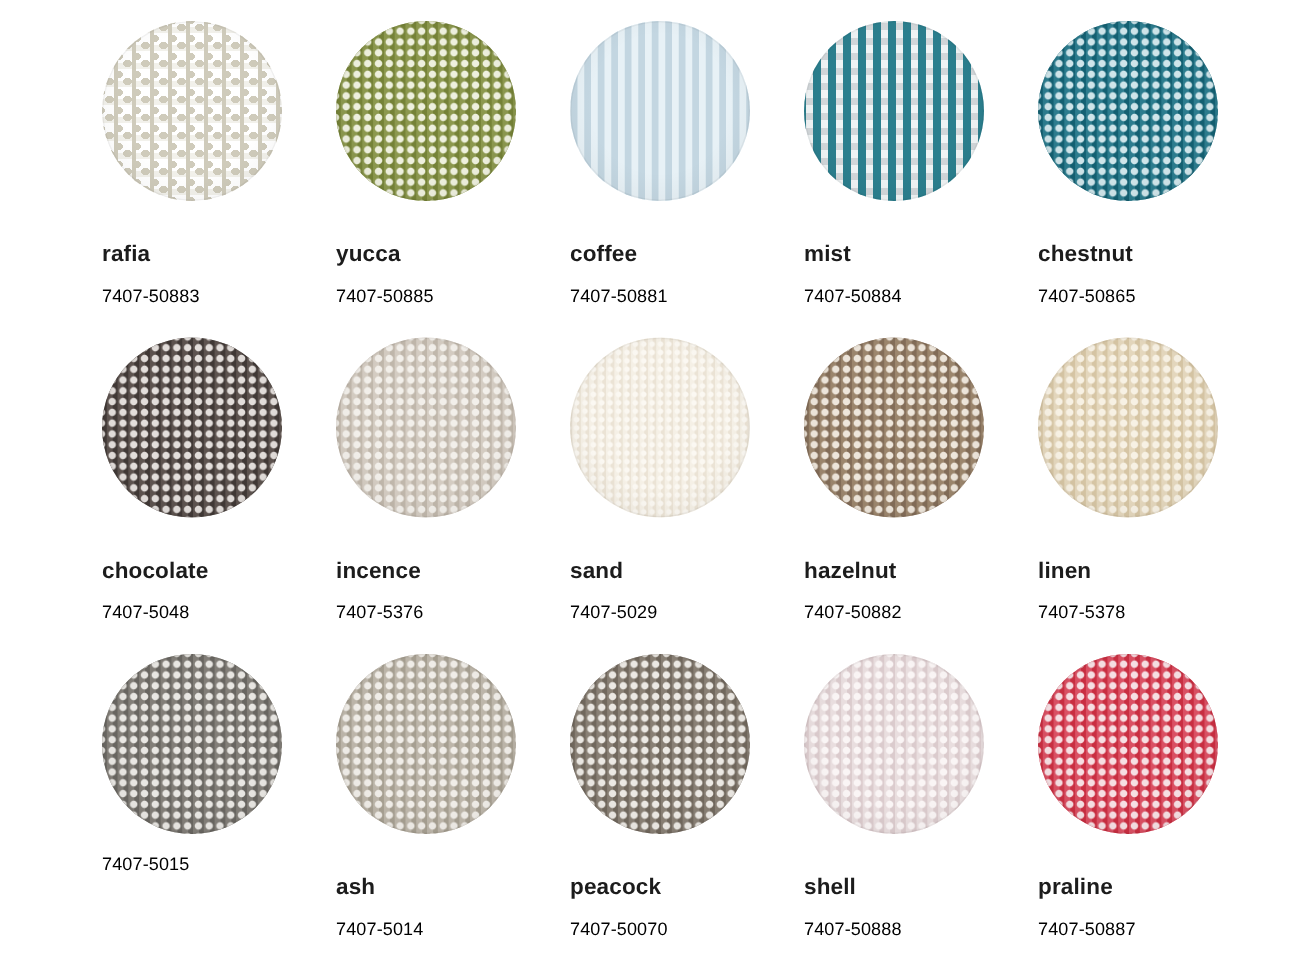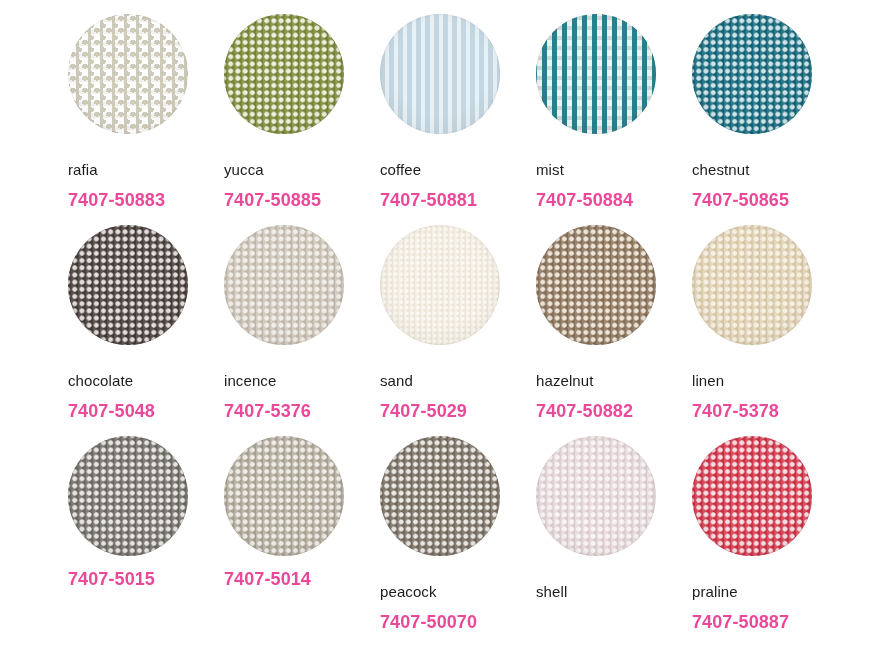--- a/index.html
+++ b/index.html
@@ -62,30 +62,30 @@
   .disc-edge {
     position: absolute;
     inset: 0;
     border-radius: 50%;
     pointer-events: none;
     box-shadow: inset 0 0 0 1px rgba(0,0,0,.045);
   }
 
   .swatch-name {
     font-size: 15px;
-    font-weight: normal;
+    font-weight: bold;
     color: #1c1c1c;
     letter-spacing: .1px;
     margin-top: 28px;
     line-height: 1;
   }
   .swatch-code {
-    font-size: 18px;
-    font-weight: bold;
-    color: #ec4899;
+    font-size: 12px;
+    font-weight: normal;
+    color: #000000;
     letter-spacing: .1px;
     margin-top: 14px;
     line-height: 1;
   }
 </style>
 </head>
 <body>
 
 <div id="swatch-grid">
     <div class="swatch-cell">
@@ -233,20 +233,21 @@
     <div class="swatch-cell">
       <div class="swatch-disc">
         <div class="weave">
           <div class="weave-base" style="background: rgb(176, 169, 156);"></div>
           <div class="weave-bands" style="background-image: repeating-linear-gradient(90deg, rgb(200, 194, 183) 0px, rgb(200, 194, 183) 3.6px, rgb(159, 151, 137) 3.6px, rgb(159, 151, 137) 7.2px), repeating-linear-gradient(0deg, rgba(255, 255, 255, 0.28) 0px, rgba(255, 255, 255, 0.28) 3.6px, rgba(0, 0, 0, 0.1) 3.6px, rgba(0, 0, 0, 0.1) 7.2px); background-size: 7.2px 7.2px;"></div>
           <div class="weave-dots" style="background-image: radial-gradient(circle at 3.6px 3.6px, rgb(240, 237, 232) 2.1px, transparent 2.8px); background-size: 7.2px 7.2px;"></div>
         </div>
         <div class="disc-shade"></div>
         <div class="disc-edge"></div>
       </div>
+      <div class="swatch-name">ash</div>
       <div class="swatch-code">7407-5014</div>
     </div>
     <div class="swatch-cell">
       <div class="swatch-disc">
         <div class="weave">
           <div class="weave-base" style="background: rgb(122, 113, 103);"></div>
           <div class="weave-bands" style="background-image: repeating-linear-gradient(90deg, rgb(149, 140, 129) 0px, rgb(149, 140, 129) 3.6px, rgb(106, 97, 87) 3.6px, rgb(106, 97, 87) 7.2px), repeating-linear-gradient(0deg, rgba(255, 255, 255, 0.28) 0px, rgba(255, 255, 255, 0.28) 3.6px, rgba(0, 0, 0, 0.1) 3.6px, rgba(0, 0, 0, 0.1) 7.2px); background-size: 7.2px 7.2px;"></div>
           <div class="weave-dots" style="background-image: radial-gradient(circle at 3.6px 3.6px, rgb(236, 233, 228) 2.1px, transparent 2.8px); background-size: 7.2px 7.2px;"></div>
         </div>
         <div class="disc-shade"></div>
@@ -259,20 +260,21 @@
       <div class="swatch-disc">
         <div class="weave">
           <div class="weave-base" style="background: rgb(227, 213, 214);"></div>
           <div class="weave-bands" style="background-image: repeating-linear-gradient(90deg, rgb(239, 230, 231) 0px, rgb(239, 230, 231) 3.6px, rgb(214, 196, 198) 3.6px, rgb(214, 196, 198) 7.2px), repeating-linear-gradient(0deg, rgba(255, 255, 255, 0.28) 0px, rgba(255, 255, 255, 0.28) 3.6px, rgba(0, 0, 0, 0.1) 3.6px, rgba(0, 0, 0, 0.1) 7.2px); background-size: 7.2px 7.2px;"></div>
           <div class="weave-dots" style="background-image: radial-gradient(circle at 3.6px 3.6px, rgb(250, 245, 245) 2.1px, transparent 2.8px); background-size: 7.2px 7.2px;"></div>
         </div>
         <div class="disc-shade"></div>
         <div class="disc-edge"></div>
       </div>
       <div class="swatch-name">shell</div>
+      <div class="swatch-code">7407-50888</div>
     </div>
     <div class="swatch-cell">
       <div class="swatch-disc">
         <div class="weave">
           <div class="weave-base" style="background: rgb(211, 52, 72);"></div>
           <div class="weave-bands" style="background-image: repeating-linear-gradient(90deg, rgb(224, 104, 122) 0px, rgb(224, 104, 122) 3.6px, rgb(194, 42, 61) 3.6px, rgb(194, 42, 61) 7.2px), repeating-linear-gradient(0deg, rgba(255, 255, 255, 0.28) 0px, rgba(255, 255, 255, 0.28) 3.6px, rgba(0, 0, 0, 0.1) 3.6px, rgba(0, 0, 0, 0.1) 7.2px); background-size: 7.2px 7.2px;"></div>
           <div class="weave-dots" style="background-image: radial-gradient(circle at 3.6px 3.6px, rgb(246, 223, 227) 2.1px, transparent 2.8px); background-size: 7.2px 7.2px;"></div>
         </div>
         <div class="disc-shade"></div>
         <div class="disc-edge"></div>

